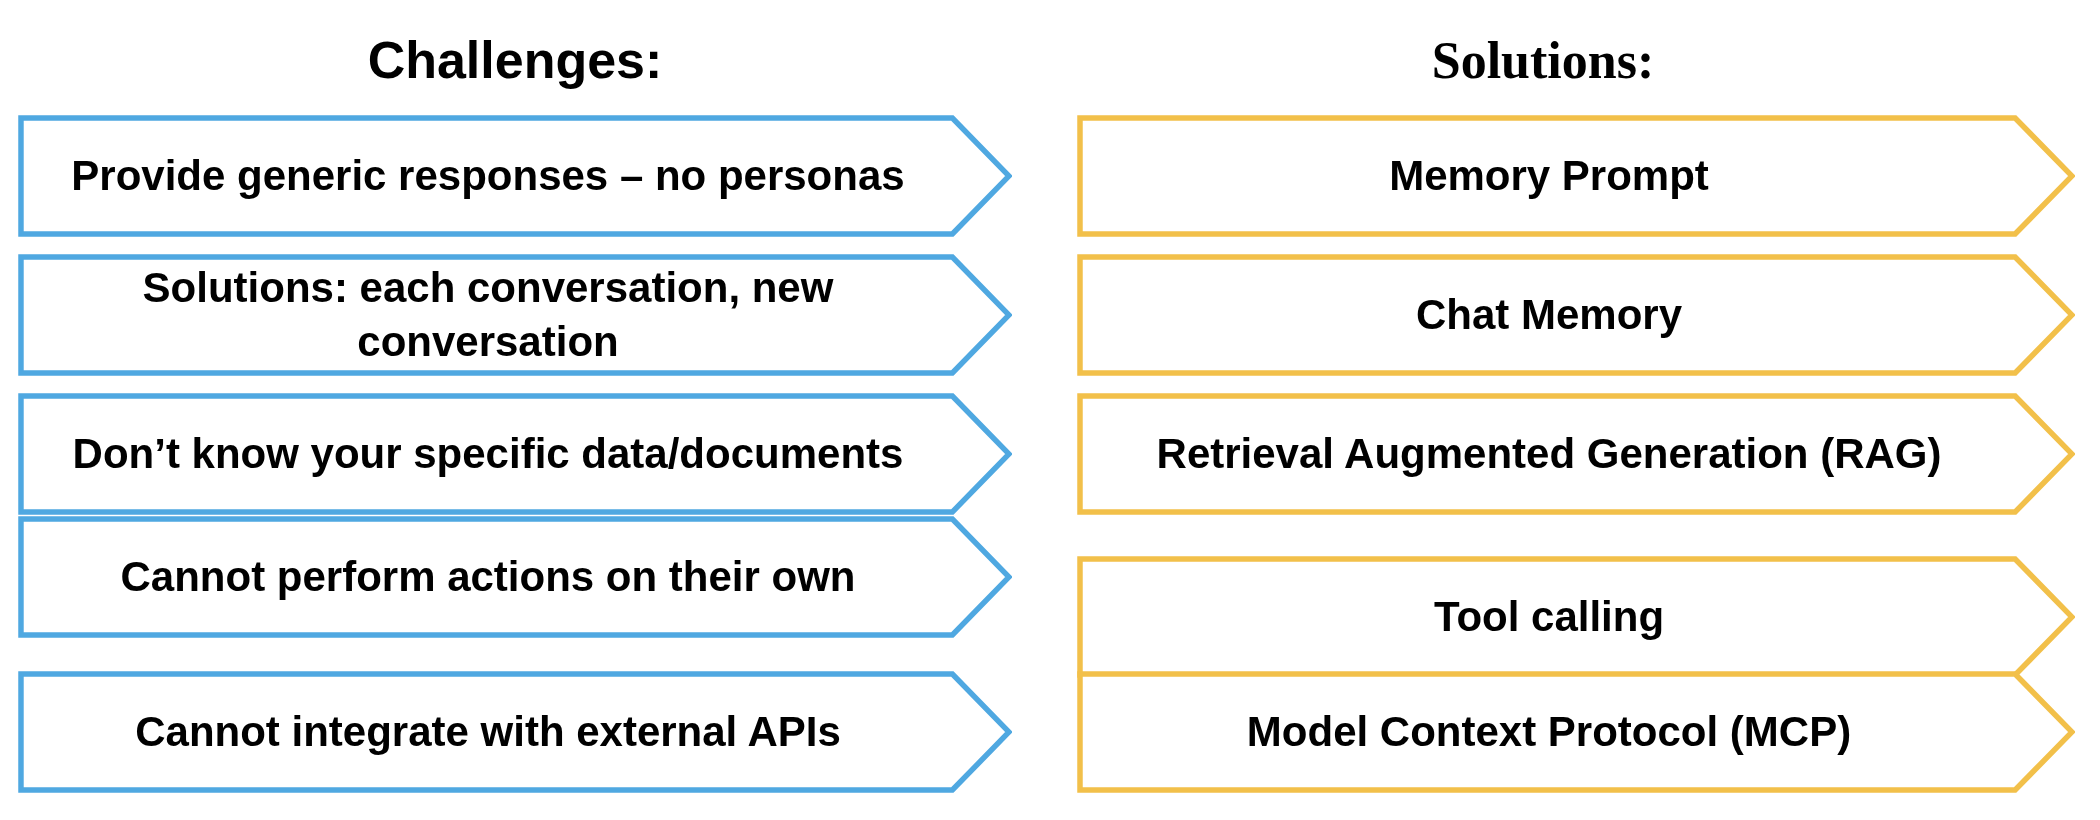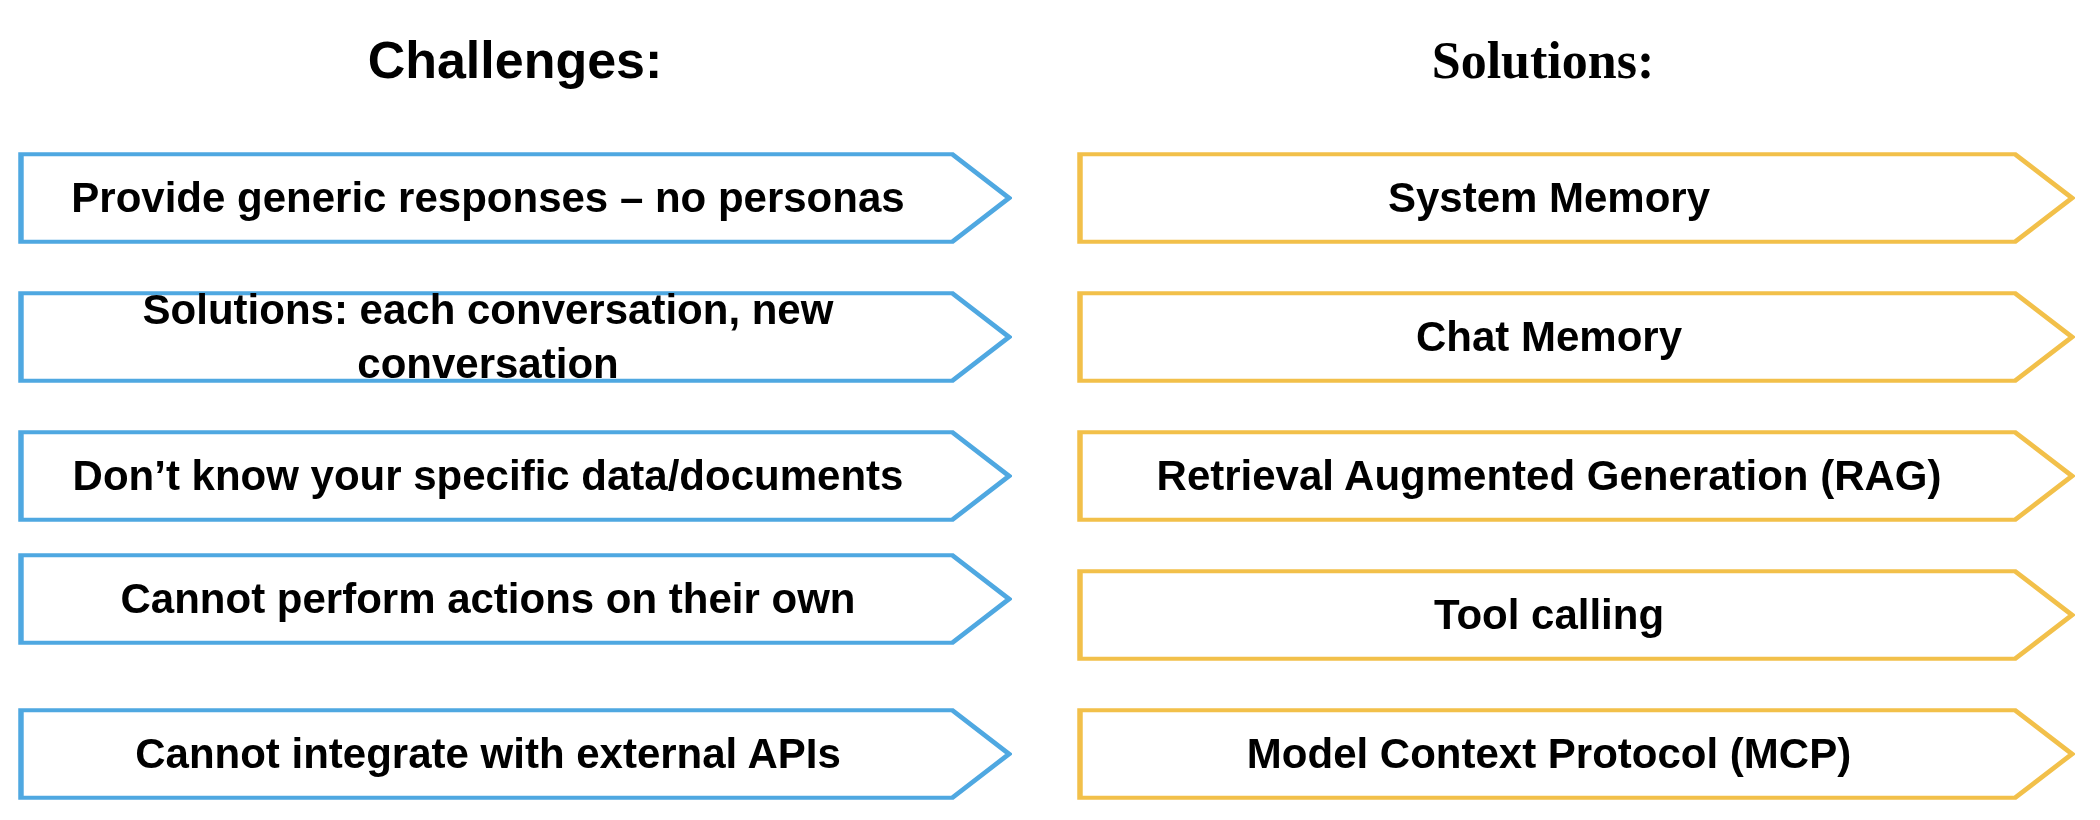--- a/index.html
+++ b/index.html
@@ -18,21 +18,21 @@
     font-family:"Liberation Sans","DejaVu Sans",sans-serif;
     overflow:hidden;
   }
   .col-title{
     position:absolute;top:22px;height:76px;
     display:flex;align-items:center;justify-content:center;
     font-size:52px;font-weight:600;letter-spacing:0;
   }
   .col-title.left{left:18px;width:994px;}
   .col-title.right{left:1044px;width:998px;font-family:Liberation Serif, serif;}
-  .arrow-row{position:absolute;height:92px;margin-top:37px;}
+  .arrow-row{position:absolute;height:122px;}
   .arrow-row.left{left:18px;width:994px;}
   .arrow-row.right{left:1077px;width:998px;}
   .shape{position:absolute;left:0;top:0;width:100%;height:100%;display:block;}
   .shape polygon{fill:#ffffff;stroke-width:5.5;stroke-linejoin:miter;}
   .shape polygon.blue{stroke:var(--challenge-border);}
   .shape polygon.gold{stroke:var(--solution-border);}
   .label{
     position:absolute;left:28px;right:82px;top:0;bottom:0;
     display:flex;align-items:center;justify-content:center;
     text-align:center;font-size:42px;font-weight:600;line-height:1.28;
@@ -76,35 +76,35 @@
     <svg class="shape" viewBox="0 0 1000 122" preserveAspectRatio="none">
       <polygon class="blue" points="3,3 940,3 997,61 940,119 3,119"></polygon>
     </svg>
     <div class="label">Cannot integrate with external APIs</div>
   </div>
 
   <div class="arrow-row right" style="top:115px">
     <svg class="shape" viewBox="0 0 1000 122" preserveAspectRatio="none">
       <polygon class="gold" points="3,3 940,3 997,61 940,119 3,119"></polygon>
     </svg>
-    <div class="label">System Memory</div>
+    <div class="label">Memory Prompt</div>
   </div>
   <div class="arrow-row right" style="top:254px">
     <svg class="shape" viewBox="0 0 1000 122" preserveAspectRatio="none">
       <polygon class="gold" points="3,3 940,3 997,61 940,119 3,119"></polygon>
     </svg>
     <div class="label">Chat Memory</div>
   </div>
   <div class="arrow-row right" style="top:393px">
     <svg class="shape" viewBox="0 0 1000 122" preserveAspectRatio="none">
       <polygon class="gold" points="3,3 940,3 997,61 940,119 3,119"></polygon>
     </svg>
     <div class="label">Retrieval Augmented Generation (RAG)</div>
   </div>
-  <div class="arrow-row right" style="top:532px">
+  <div class="arrow-row right" style="top:556px">
     <svg class="shape" viewBox="0 0 1000 122" preserveAspectRatio="none">
       <polygon class="gold" points="3,3 940,3 997,61 940,119 3,119"></polygon>
     </svg>
     <div class="label">Tool calling</div>
   </div>
   <div class="arrow-row right" style="top:671px">
     <svg class="shape" viewBox="0 0 1000 122" preserveAspectRatio="none">
       <polygon class="gold" points="3,3 940,3 997,61 940,119 3,119"></polygon>
     </svg>
     <div class="label">Model Context Protocol (MCP)</div>

